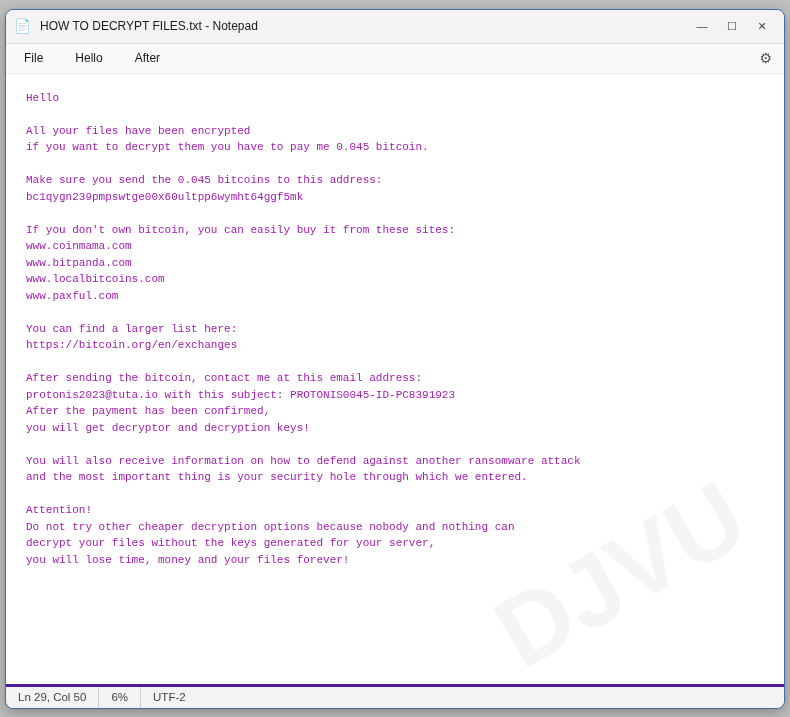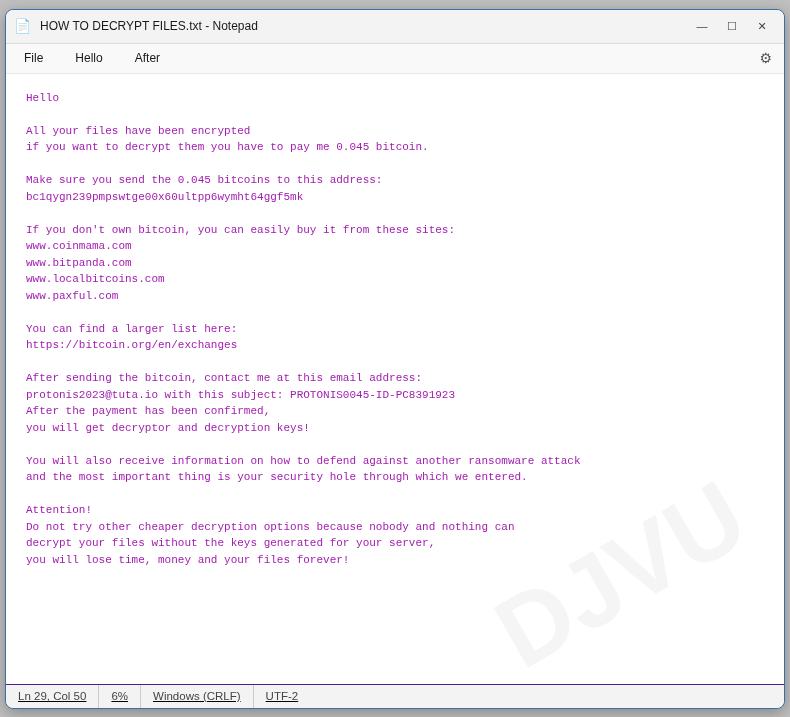--- a/index.html
+++ b/index.html
@@ -139,28 +139,27 @@
       transform: rotate(-30deg);
       pointer-events: none;
       user-select: none;
       line-height: 1;
       z-index: 1;
     }
 
     .status-bar {
       height: 24px;
       background: #f3f3f3;
-      border-top: 1px solid #4c1d95;
+      border-top: 3px solid #4c1d95;
       border-radius: 0 0 8px 8px;
       display: flex;
       align-items: center;
       padding: 0 12px;
       flex-shrink: 0;
       gap: 0;
-      text-decoration: underline;
     }
 
     .status-item {
       font-size: 11.5px;
       color: #444;
       padding: 0 12px;
       border-right: 1px solid #ccc;
       height: 100%;
       display: flex;
       align-items: center;
@@ -227,16 +226,15 @@
 
 Attention!
 Do not try other cheaper decryption options because nobody and nothing can
 decrypt your files without the keys generated for your server,
 you will lose time, money and your files forever!</textarea>
   </div>
 
   <div class="status-bar">
     <div class="status-item">Ln 29, Col 50</div>
     <div class="status-item">6%</div>
-    <div class="status-item">Windows (CRLF)</div>
     <div class="status-item">UTF-2</div>
   </div>
 </div>
 
 </body></html>

